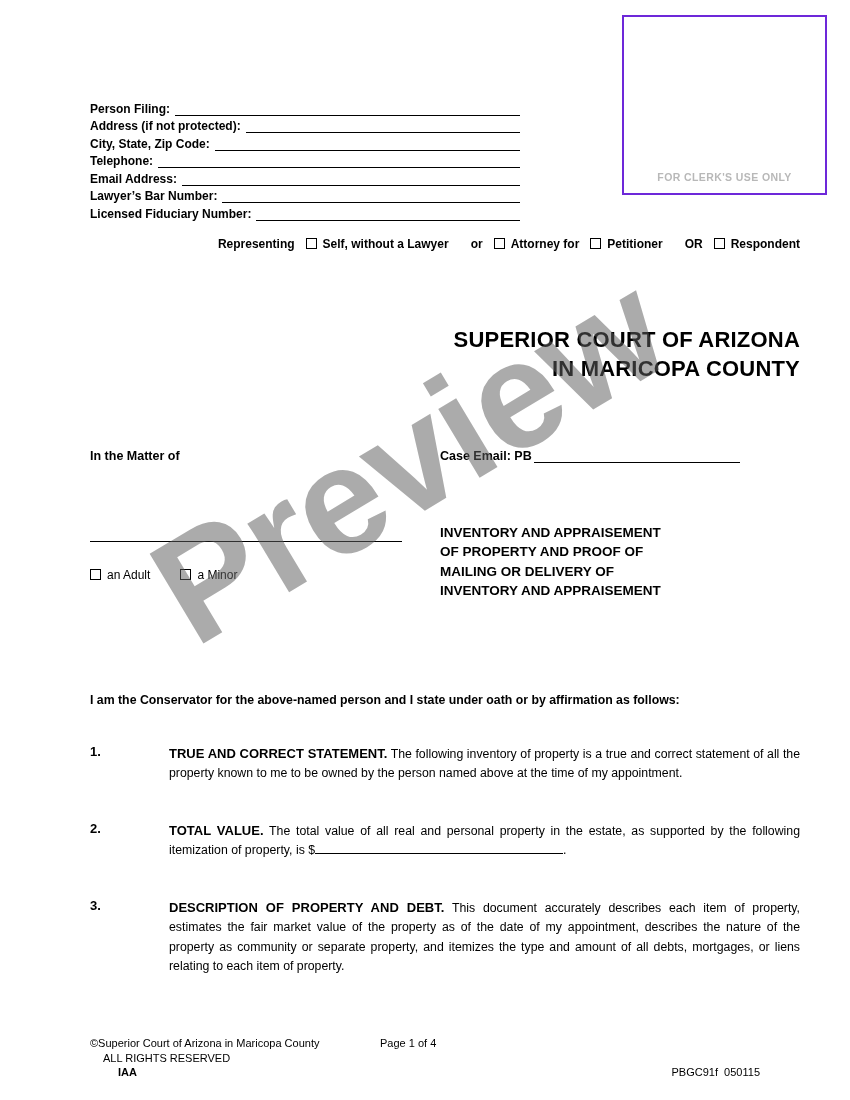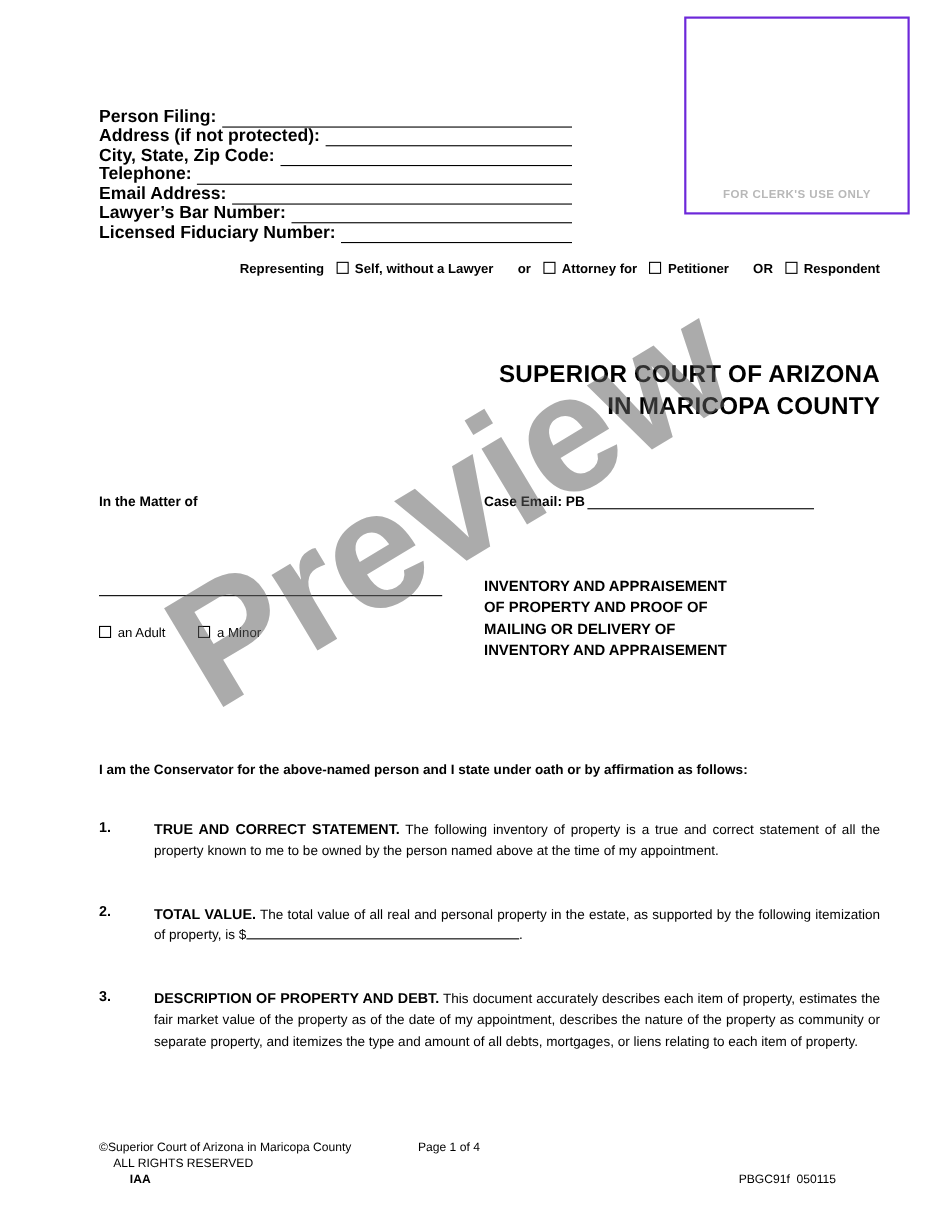--- a/index.html
+++ b/index.html
@@ -5,21 +5,21 @@
   * { margin:0; padding:0; box-sizing:border-box; }
   html,body { background:#fff; }
   .page {
     position:relative; width:850px; height:1100px; margin:0 auto;
     background:#fff; color:#000; overflow:hidden;
     font-family:"Liberation Sans", sans-serif;
   }
   .content { position:absolute; left:90px; top:98px; width:710px; }
 
   
-  .field-row { display:flex; align-items:flex-end; width:430px; height:17.5px; font-size:16px; font-weight:bold;justify-content:flex-end; }
+  .field-row { display:flex; align-items:flex-end; width:430px; height:17.5px; font-size:12px; font-weight:bold;justify-content:flex-end; }
   .field-row .lbl { white-space:nowrap; }
   .field-row .line { flex:1; height:13px; border-bottom:1.4px solid #000; margin-left:5px; }
 
   
   .clerk-box { position:absolute; left:622px; top:15px; width:205px; height:180px; border:2px solid #6d28d9; background:#fff; }
   .clerk-box .clerk-lbl { position:absolute; bottom:10px; left:0; width:100%; text-align:center; color:#b8b8b8; font-size:10.5px; font-weight:bold; letter-spacing:.4px; }
 
   
   .cb { display:inline-block; width:11px; height:11px; border:1.5px solid #000; background:#fff; vertical-align:-1px; flex:none; }
 
@@ -40,21 +40,21 @@
   .name-line { width:312px; height:19px; border-bottom:1.4px solid #000; }
   .adult-row { margin-top:26px; font-size:12px; display:flex; align-items:center; }
   .adult-row .cb { margin-right:6px; }
   .adult-row .gap { width:30px; }
   .doc-title { font-size:13.5px; font-weight:bold; line-height:19.5px; }
 
   .oath { margin-top:92px; font-size:12.3px; font-weight:bold; }
 
   .item { position:relative; margin-top:37px; font-size:12.3px; }
   .inum { position:absolute; left:0; top:0; font-weight:bold; font-size:13px; }
-  .ibody { margin-left:50px; line-height:19.5px; text-align:justify; }
+  .ibody { margin-left:79px; line-height:19.5px; text-align:justify; }
   .ilead { font-weight:bold; font-size:13px; }
   .money-line { display:inline-block; width:248px; height:12px; border-bottom:1.4px solid #000; }
 
   .footer { position:absolute; left:90px; top:1036px; width:670px; font-size:11px; display:flex; line-height:14.5px; }
   .f-left { width:290px; }
   .f-left .l2 { padding-left:13px; }
   .f-left .l3 { padding-left:28px; font-weight:bold; }
   .f-center { width:130px; }
   .f-right { flex:1; text-align:right; white-space:pre-wrap; }
 

